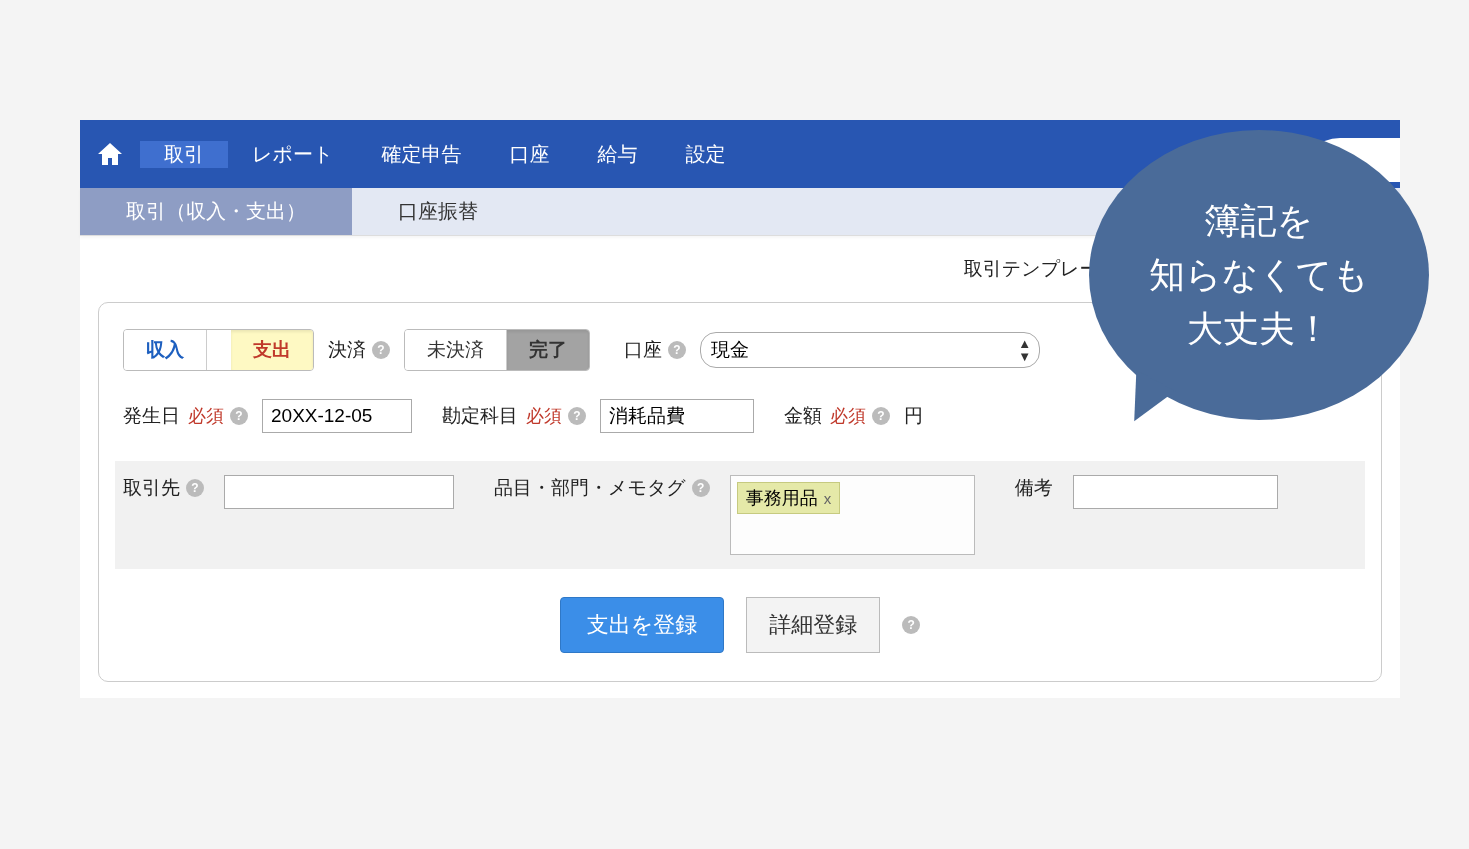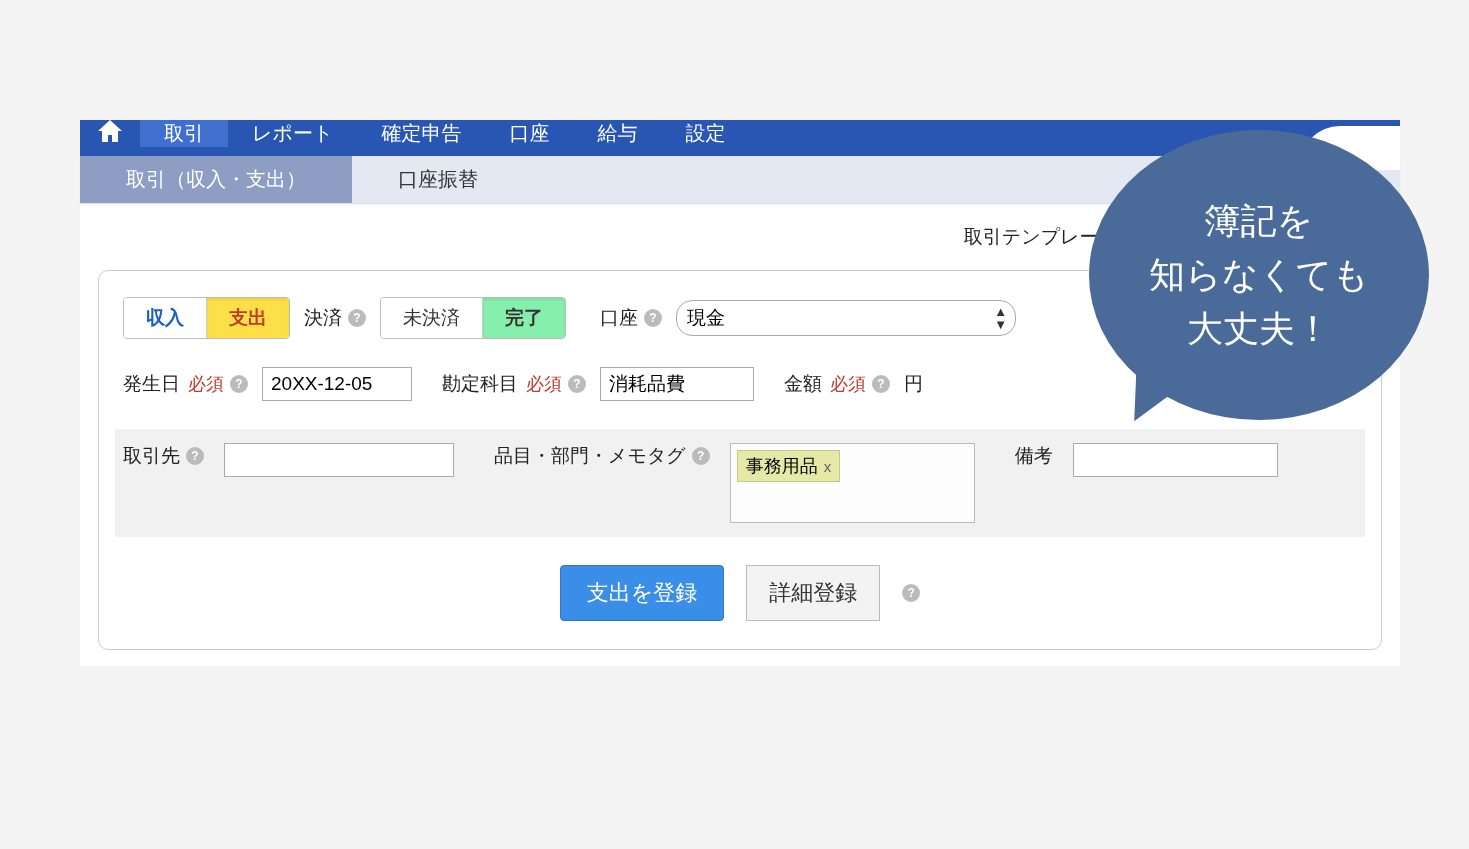--- a/index.html
+++ b/index.html
@@ -14,23 +14,23 @@
   .app-wrap {
     position: absolute;
     left: 80px;
     top: 120px;
     width: 1320px;
     background: #fff;
   }
   
   .topnav {
     background: #2856b2;
-    height: 36px;
-    display: flex;
-    align-items: flex-start;
+    height: 68px;
+    display: flex;
+    align-items: center;
     color: #fff;
   }
   .topnav .home {
     width: 60px;
     display: flex;
     align-items: center;
     justify-content: center;
     font-size: 22px;
   }
   .topnav .nav-item {
@@ -120,23 +120,23 @@
   .btn-group .seg {
     padding: 7px 22px;
     font-size: 19px;
     background: #fff;
     cursor: pointer;
     border-right: 1px solid #ccc;
     color: #333;
   }
   .btn-group .seg:last-child { border-right: none; }
   .btn-group .seg.income { color: #1d5fbf; font-weight: 700; }
-  .btn-group .seg.expense { color: #c0392b; font-weight: 700; background: #fde047; box-shadow: inset 0 2px 3px rgba(0,0,0,0.08); }
+  .btn-group .seg.expense { color: #c0392b; font-weight: 700; background: #fef9c3; box-shadow: inset 0 2px 3px rgba(0,0,0,0.08); margin-left: 24px; }
   .btn-group.settle .seg.pending { background: #fff; }
-  .btn-group.settle .seg.done { font-weight: 700; background: #86efac; box-shadow: inset 0 2px 3px rgba(0,0,0,0.08); }
+  .btn-group.settle .seg.done { font-weight: 700; background: #a3a3a3; box-shadow: inset 0 2px 3px rgba(0,0,0,0.08); }
   
   .select-wrap {
     border: 1px solid #aaa;
     border-radius: 16px;
     background: #fff;
     height: 36px;
     width: 340px;
     display: flex;
     align-items: center;
     padding: 0 10px;

